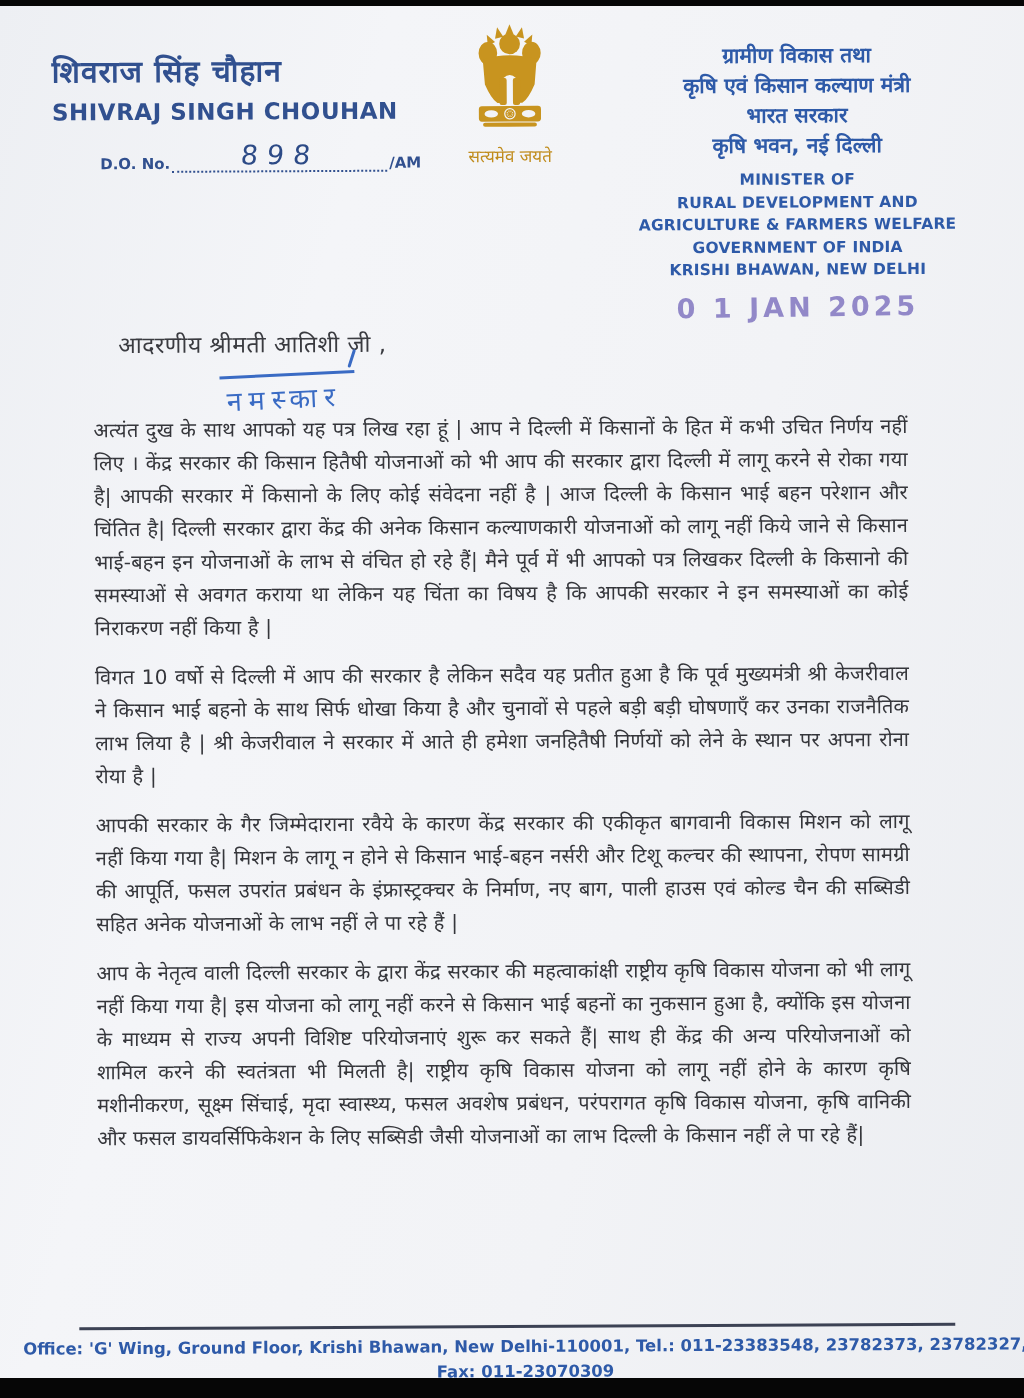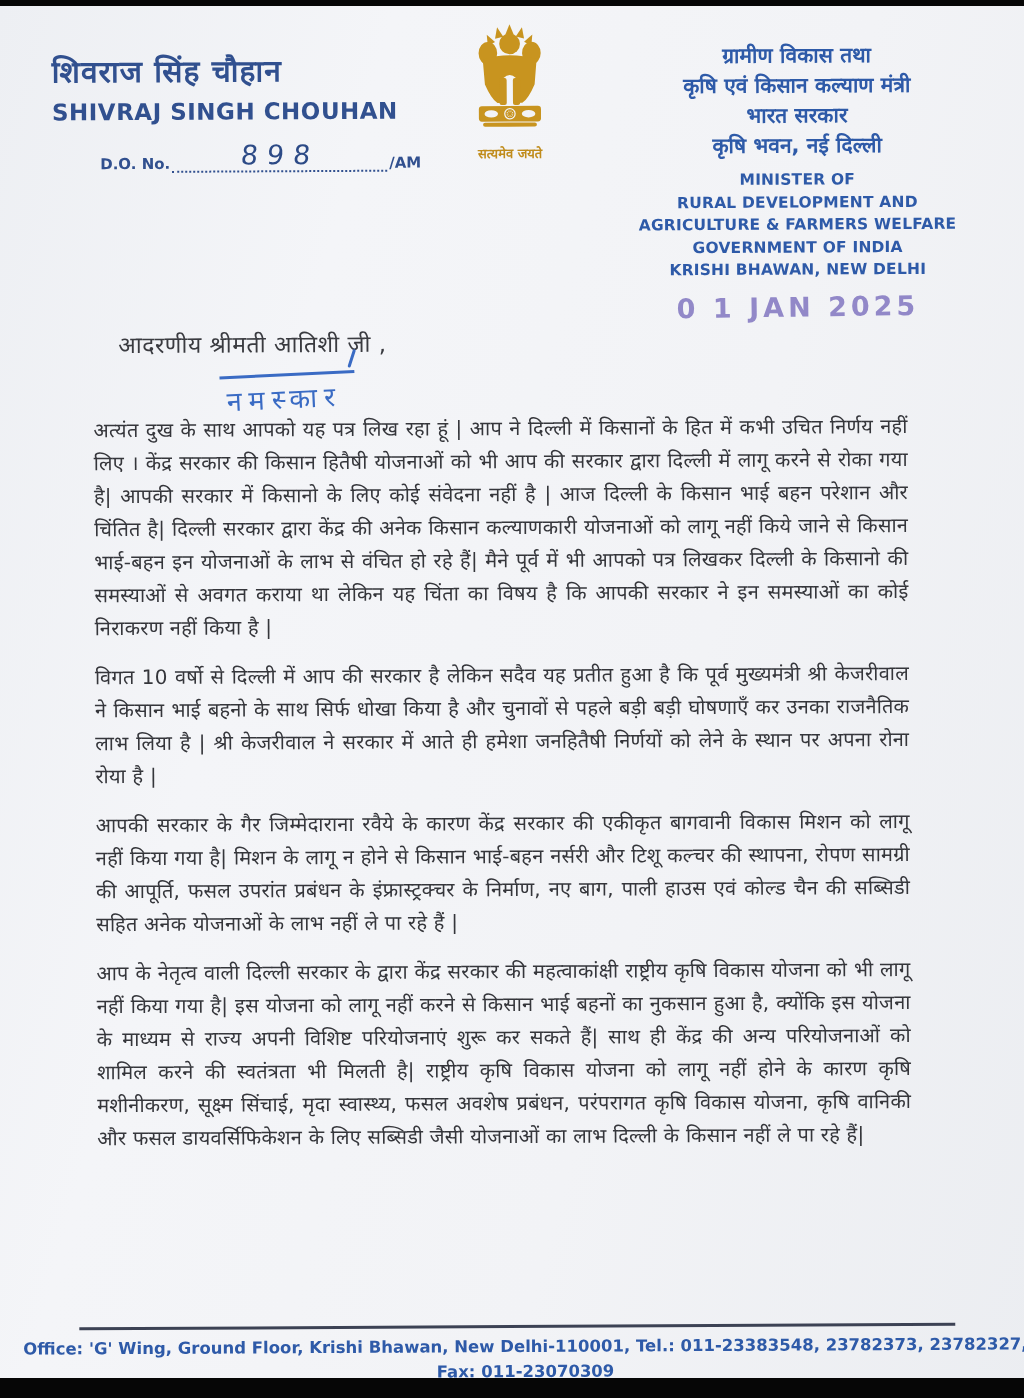--- a/index.html
+++ b/index.html
@@ -18,21 +18,21 @@
   .sender-hindi { font-size:30px; font-weight:bold; letter-spacing:1px; }
   .sender-english { font-size:23px; font-weight:bold; letter-spacing:0.5px; margin-top:8px; }
   .do-line { margin-top:16px; margin-left:48px; font-size:15px; font-weight:bold; color:#31508f; display:flex; align-items:flex-end; }
   .do-dots { display:inline-block; width:215px; border-bottom:2px dotted #31508f; margin:0 2px; text-align:center; position:relative; height:30px; }
   .do-number {
     position:absolute; left:50%; bottom:0px; transform:translateX(-50%) skewX(-6deg);
     color:#2c4a86; font-size:27px; font-weight:normal; letter-spacing:9px; white-space:nowrap;
   }
 
   .emblem-wrap { position:absolute; left:448px; top:20px; width:130px; text-align:center; }
-  .emblem-caption { margin-top:4px; font-size:13px; font-weight:bold; color:#c08c1c; }
+  .emblem-caption { margin-top:4px; font-size:17px; font-weight:normal; color:#c08c1c; }
 
   .office { position:absolute; left:632px; top:42px; width:336px; text-align:center; color:#2e5aa8; }
   .office-hindi div { font-size:21px; font-weight:bold; line-height:30px; }
   .office-english { margin-top:8px; }
   .office-english div { font-size:15.5px; font-weight:bold; line-height:22.5px; letter-spacing:0.2px; }
   .date-stamp {
     margin-top:10px; font-size:27px; font-weight:bold; color:#8a80c5; letter-spacing:4px;
     opacity:0.92; transform:rotate(-0.5deg); white-space:nowrap;
   }
 

